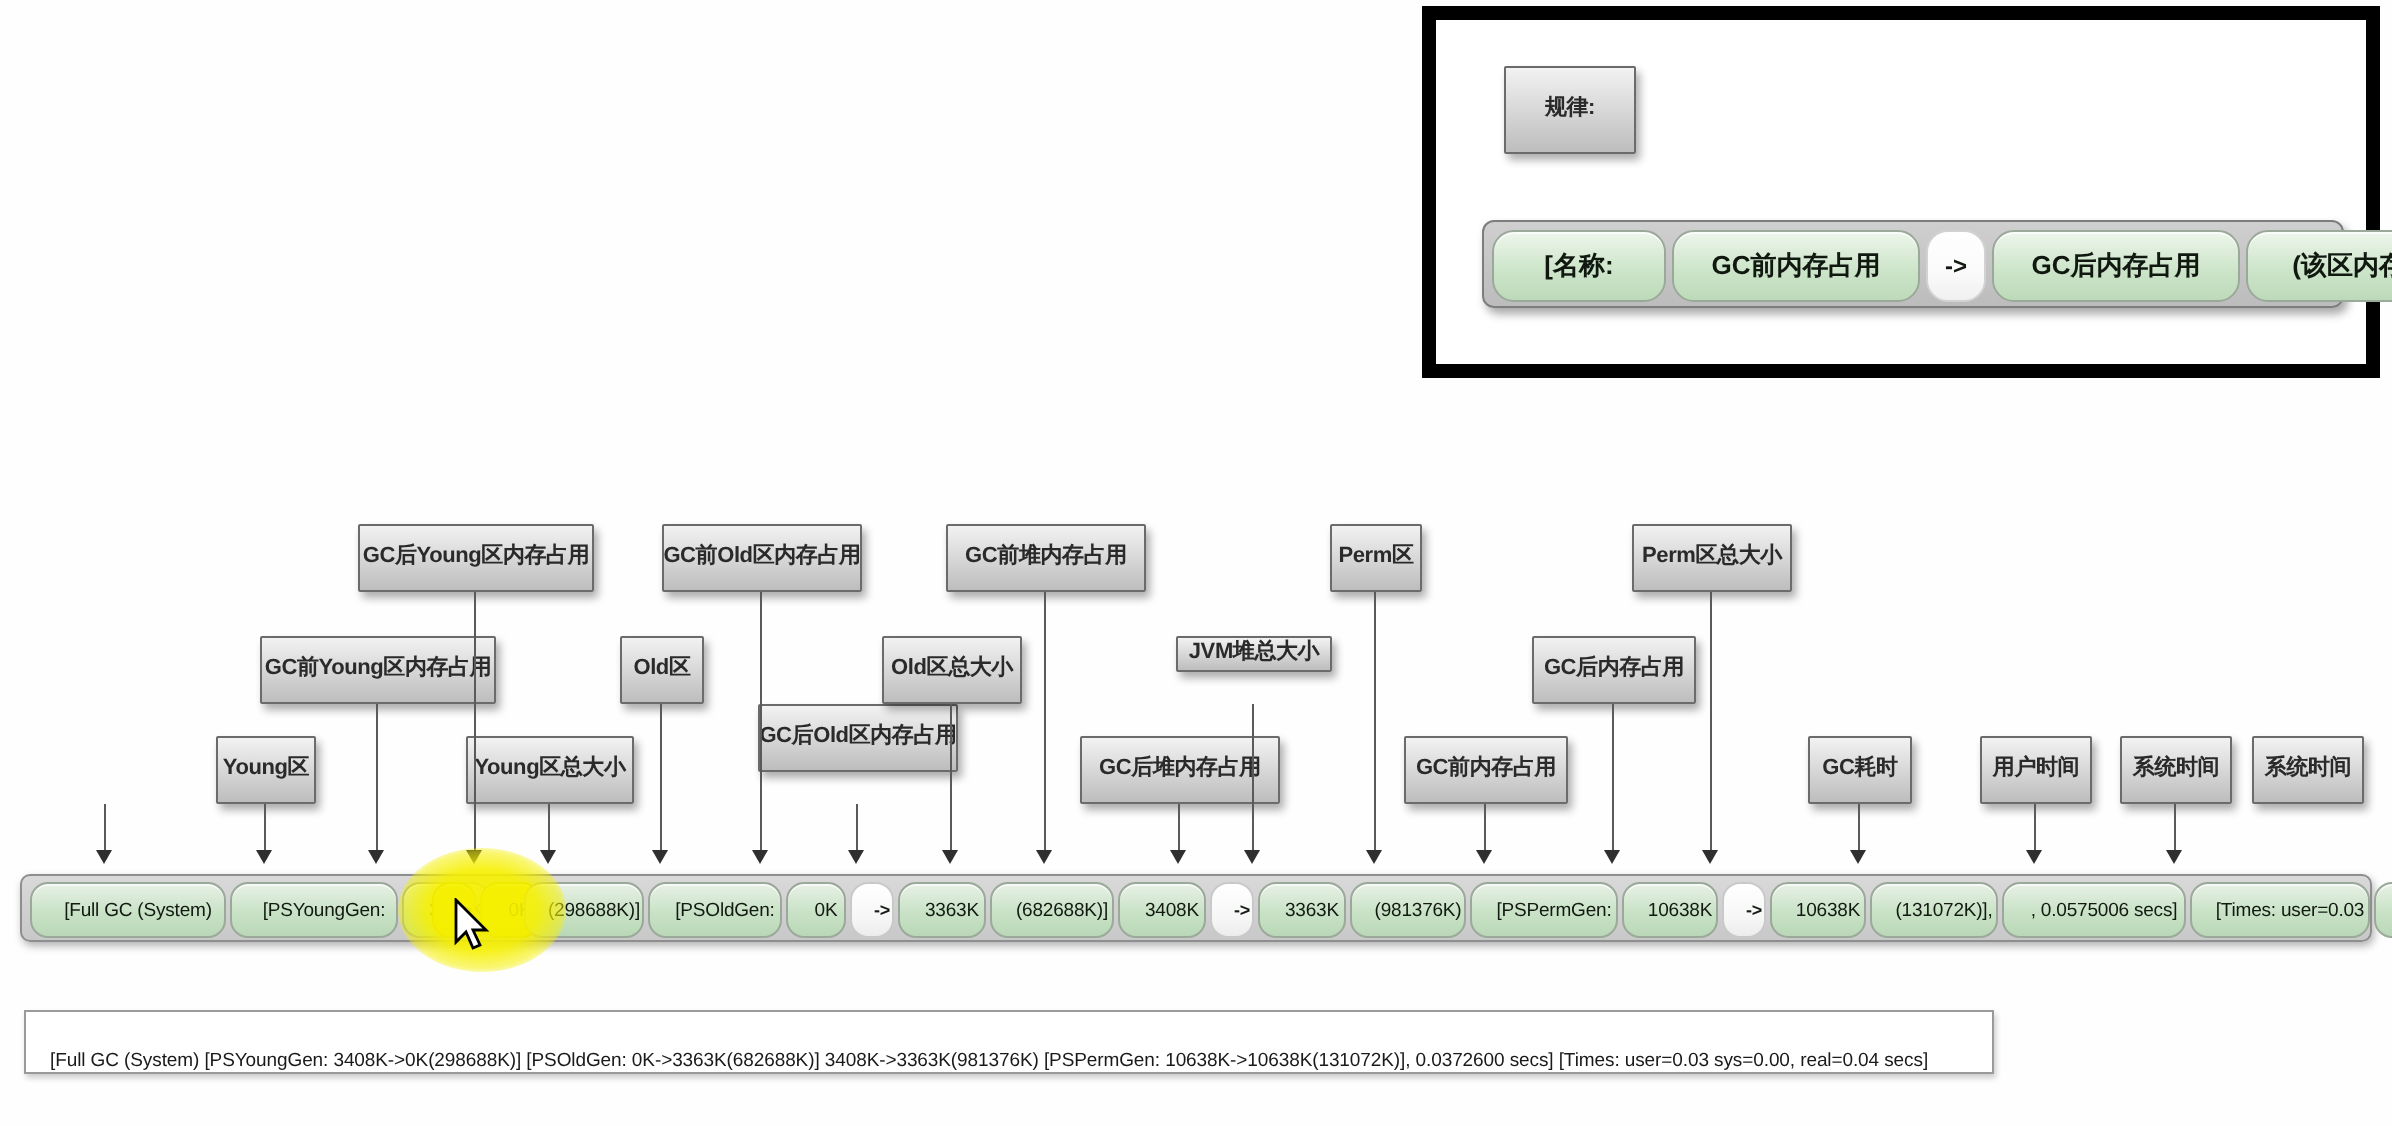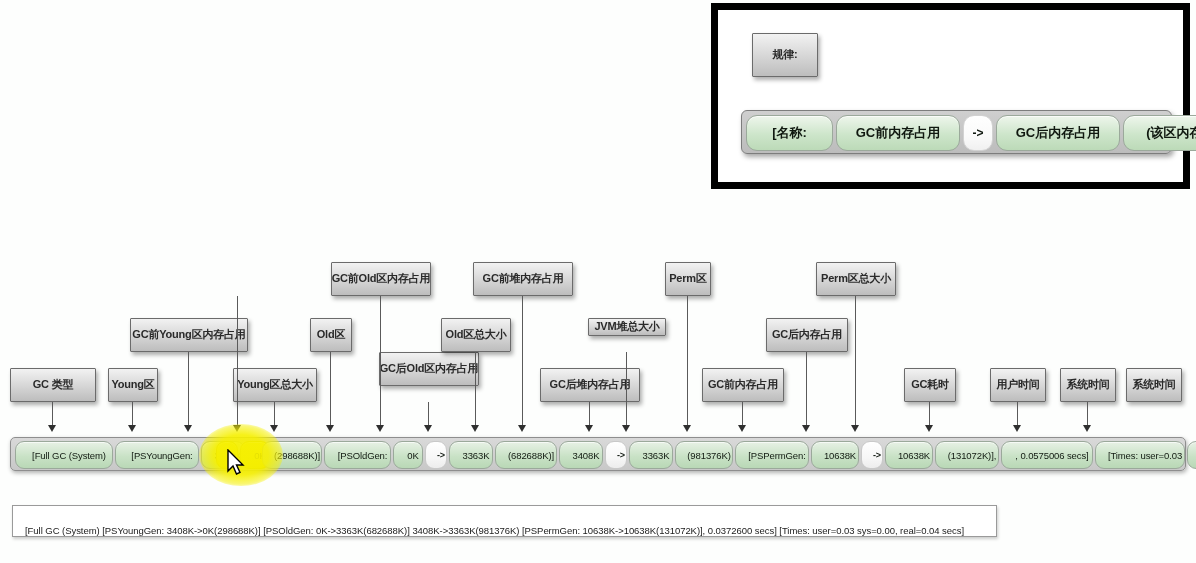--- a/index.html
+++ b/index.html
@@ -166,23 +166,23 @@
     </div>
   </div>
   <div class="lstrip">
     <div class="ltok" style="left:4px;width:87px;">[名称:</div>
     <div class="ltok" style="left:94px;width:124px;">GC前内存占用</div>
     <div class="ltok arrowtok" style="left:221px;width:30px;">-&gt;</div>
     <div class="ltok" style="left:254px;width:124px;">GC后内存占用</div>
     <div class="ltok" style="left:381px;width:146px;">(该区内存总大小)</div>
   </div>
 
-  <div class="gbox" style="left:10px;top:368px;width:86px;height:34px;">GC 类型</div>
   <div class="gbox" style="left:108px;top:368px;width:50px;height:34px;">Young区</div>
   <div class="gbox" style="left:130px;top:318px;width:118px;height:34px;">GC前Young区内存占用</div>
+  <div class="gbox" style="left:179px;top:262px;width:118px;height:34px;">GC后Young区内存占用</div>
   <div class="gbox" style="left:233px;top:368px;width:84px;height:34px;">Young区总大小</div>
   <div class="gbox" style="left:310px;top:318px;width:42px;height:34px;">Old区</div>
   <div class="gbox" style="left:331px;top:262px;width:100px;height:34px;">GC前Old区内存占用</div>
   <div class="gbox" style="left:379px;top:352px;width:100px;height:34px;">GC后Old区内存占用</div>
   <div class="gbox" style="left:441px;top:318px;width:70px;height:34px;">Old区总大小</div>
   <div class="gbox" style="left:473px;top:262px;width:100px;height:34px;">GC前堆内存占用</div>
   <div class="gbox" style="left:540px;top:368px;width:100px;height:34px;">GC后堆内存占用</div>
   <div class="gbox" style="left:588px;top:318px;width:78px;height:18px;">JVM堆总大小</div>
   <div class="gbox" style="left:665px;top:262px;width:46px;height:34px;">Perm区</div>
   <div class="gbox" style="left:702px;top:368px;width:82px;height:34px;">GC前内存占用</div>

